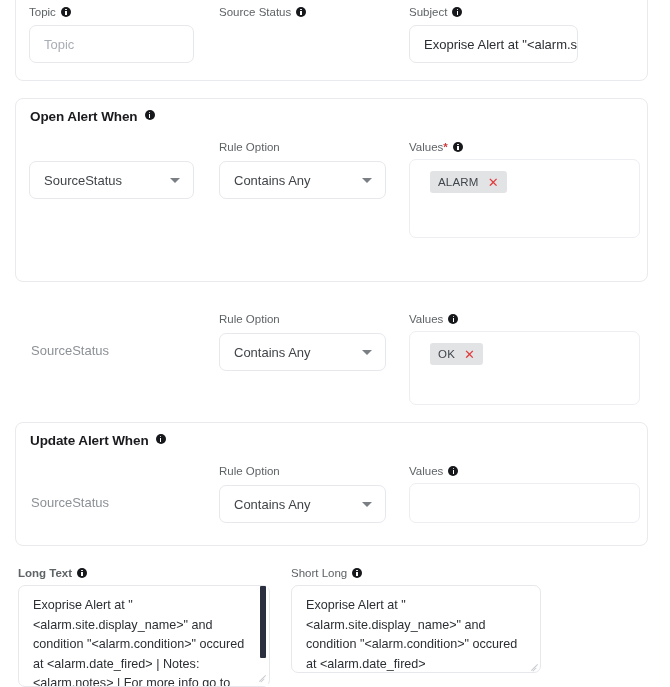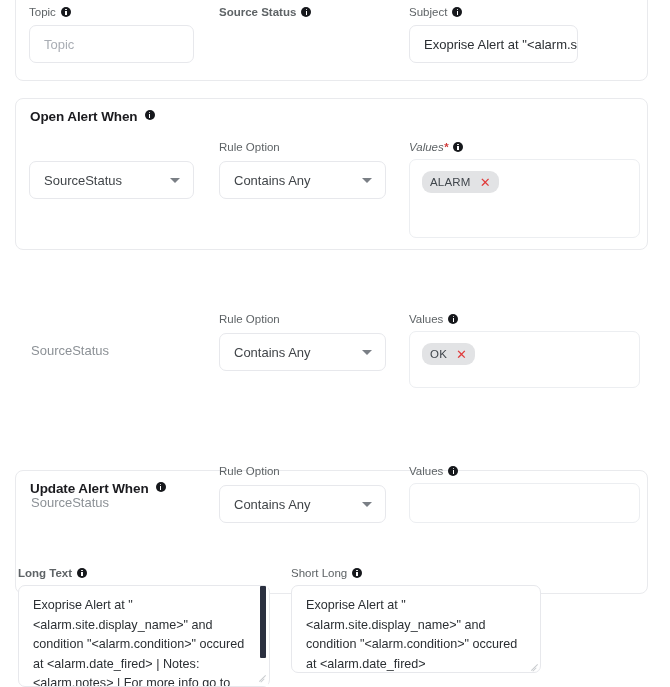--- a/index.html
+++ b/index.html
@@ -129,26 +129,27 @@
     position: absolute;
     background: #ffffff;
     border: 1px solid #eceef1;
     border-radius: 7px;
     padding: 11px 12px;
   }
   .chip {
     display: inline-flex;
     align-items: center;
     background: #e2e3e5;
-    border-radius: 9px;
+    border-radius: 3px;
     height: 22px;
     padding: 8px 8px;
     font-size: 11.5px;
     color: #40464c;
     letter-spacing: 0.2px;
+    margin-left: 8px;
   }
   .chip-x {
     margin-left: 9px;
     color: #e03b3b;
     font-size: 13px;
     line-height: 1;
     font-weight: 500;
     cursor: pointer;
   }
 
@@ -200,49 +201,49 @@
 <div class="page">
 
   <div class="card" style="top:-12px; height:93px;">
   </div>
 
   <div class="field-label" style="left:29px; top:5px;">
     <span>Topic</span><span class="info-icon"></span>
   </div>
   <div class="text-input placeholder" style="left:29px; top:25px; width:165px; height:38px;">Topic</div>
 
-  <div class="field-label" style="left:219px; top:5px;font-weight:bold;">
+  <div class="field-label" style="left:219px; top:5px;">
     <span>Source Status</span><span class="info-icon"></span>
   </div>
 
   <div class="field-label" style="left:409px; top:5px;">
     <span>Subject</span><span class="info-icon"></span>
   </div>
   <div class="text-input" style="left:409px; top:25px; width:169px; height:38px;">Exoprise Alert at "&lt;alarm.s</div>
 
-  <div class="card" style="top:98px; height:152px;padding-left:29px;">
+  <div class="card" style="top:98px; height:184px;padding-left:29px;">
     <div class="card-title">
       <span>Open Alert When</span><span class="info-icon"></span>
     </div>
   </div>
 
   <div class="select" style="left:29px; top:161px; width:165px; height:38px;">
     <span>SourceStatus</span>
     <span class="caret"></span>
   </div>
 
   <div class="field-label" style="left:219px; top:140px;">
     <span>Rule Option</span>
   </div>
   <div class="select" style="left:219px; top:161px; width:167px; height:38px;">
     <span>Contains Any</span>
     <span class="caret"></span>
   </div>
 
-  <div class="field-label" style="left:409px; top:140px;font-style:italic;">
+  <div class="field-label" style="left:409px; top:140px;">
     <span>Values</span><span class="req">*</span><span class="info-icon"></span>
   </div>
   <div class="chipbox" style="left:409px; top:159px; width:231px; height:79px;">
     <span class="chip">
       <span>ALARM</span>
       <span class="chip-x">✕</span>
     </span>
   </div>
 
 
@@ -252,28 +253,28 @@
     <span>Rule Option</span>
   </div>
   <div class="select" style="left:219px; top:333px; width:167px; height:38px;">
     <span>Contains Any</span>
     <span class="caret"></span>
   </div>
 
   <div class="field-label" style="left:409px; top:312px;">
     <span>Values</span><span class="info-icon"></span>
   </div>
-  <div class="chipbox" style="left:409px; top:331px; width:231px; height:57px;">
+  <div class="chipbox" style="left:409px; top:331px; width:231px; height:74px;">
     <span class="chip">
       <span>OK</span>
       <span class="chip-x">✕</span>
     </span>
   </div>
 
-  <div class="card" style="top:422px; height:124px;margin-top:48px;">
+  <div class="card" style="top:422px; height:124px;">
     <div class="card-title">
       <span>Update Alert When</span><span class="info-icon"></span>
     </div>
   </div>
 
   <div class="plain-field" style="left:31px; top:495px;">SourceStatus</div>
 
   <div class="field-label" style="left:219px; top:464px;">
     <span>Rule Option</span>
   </div>

